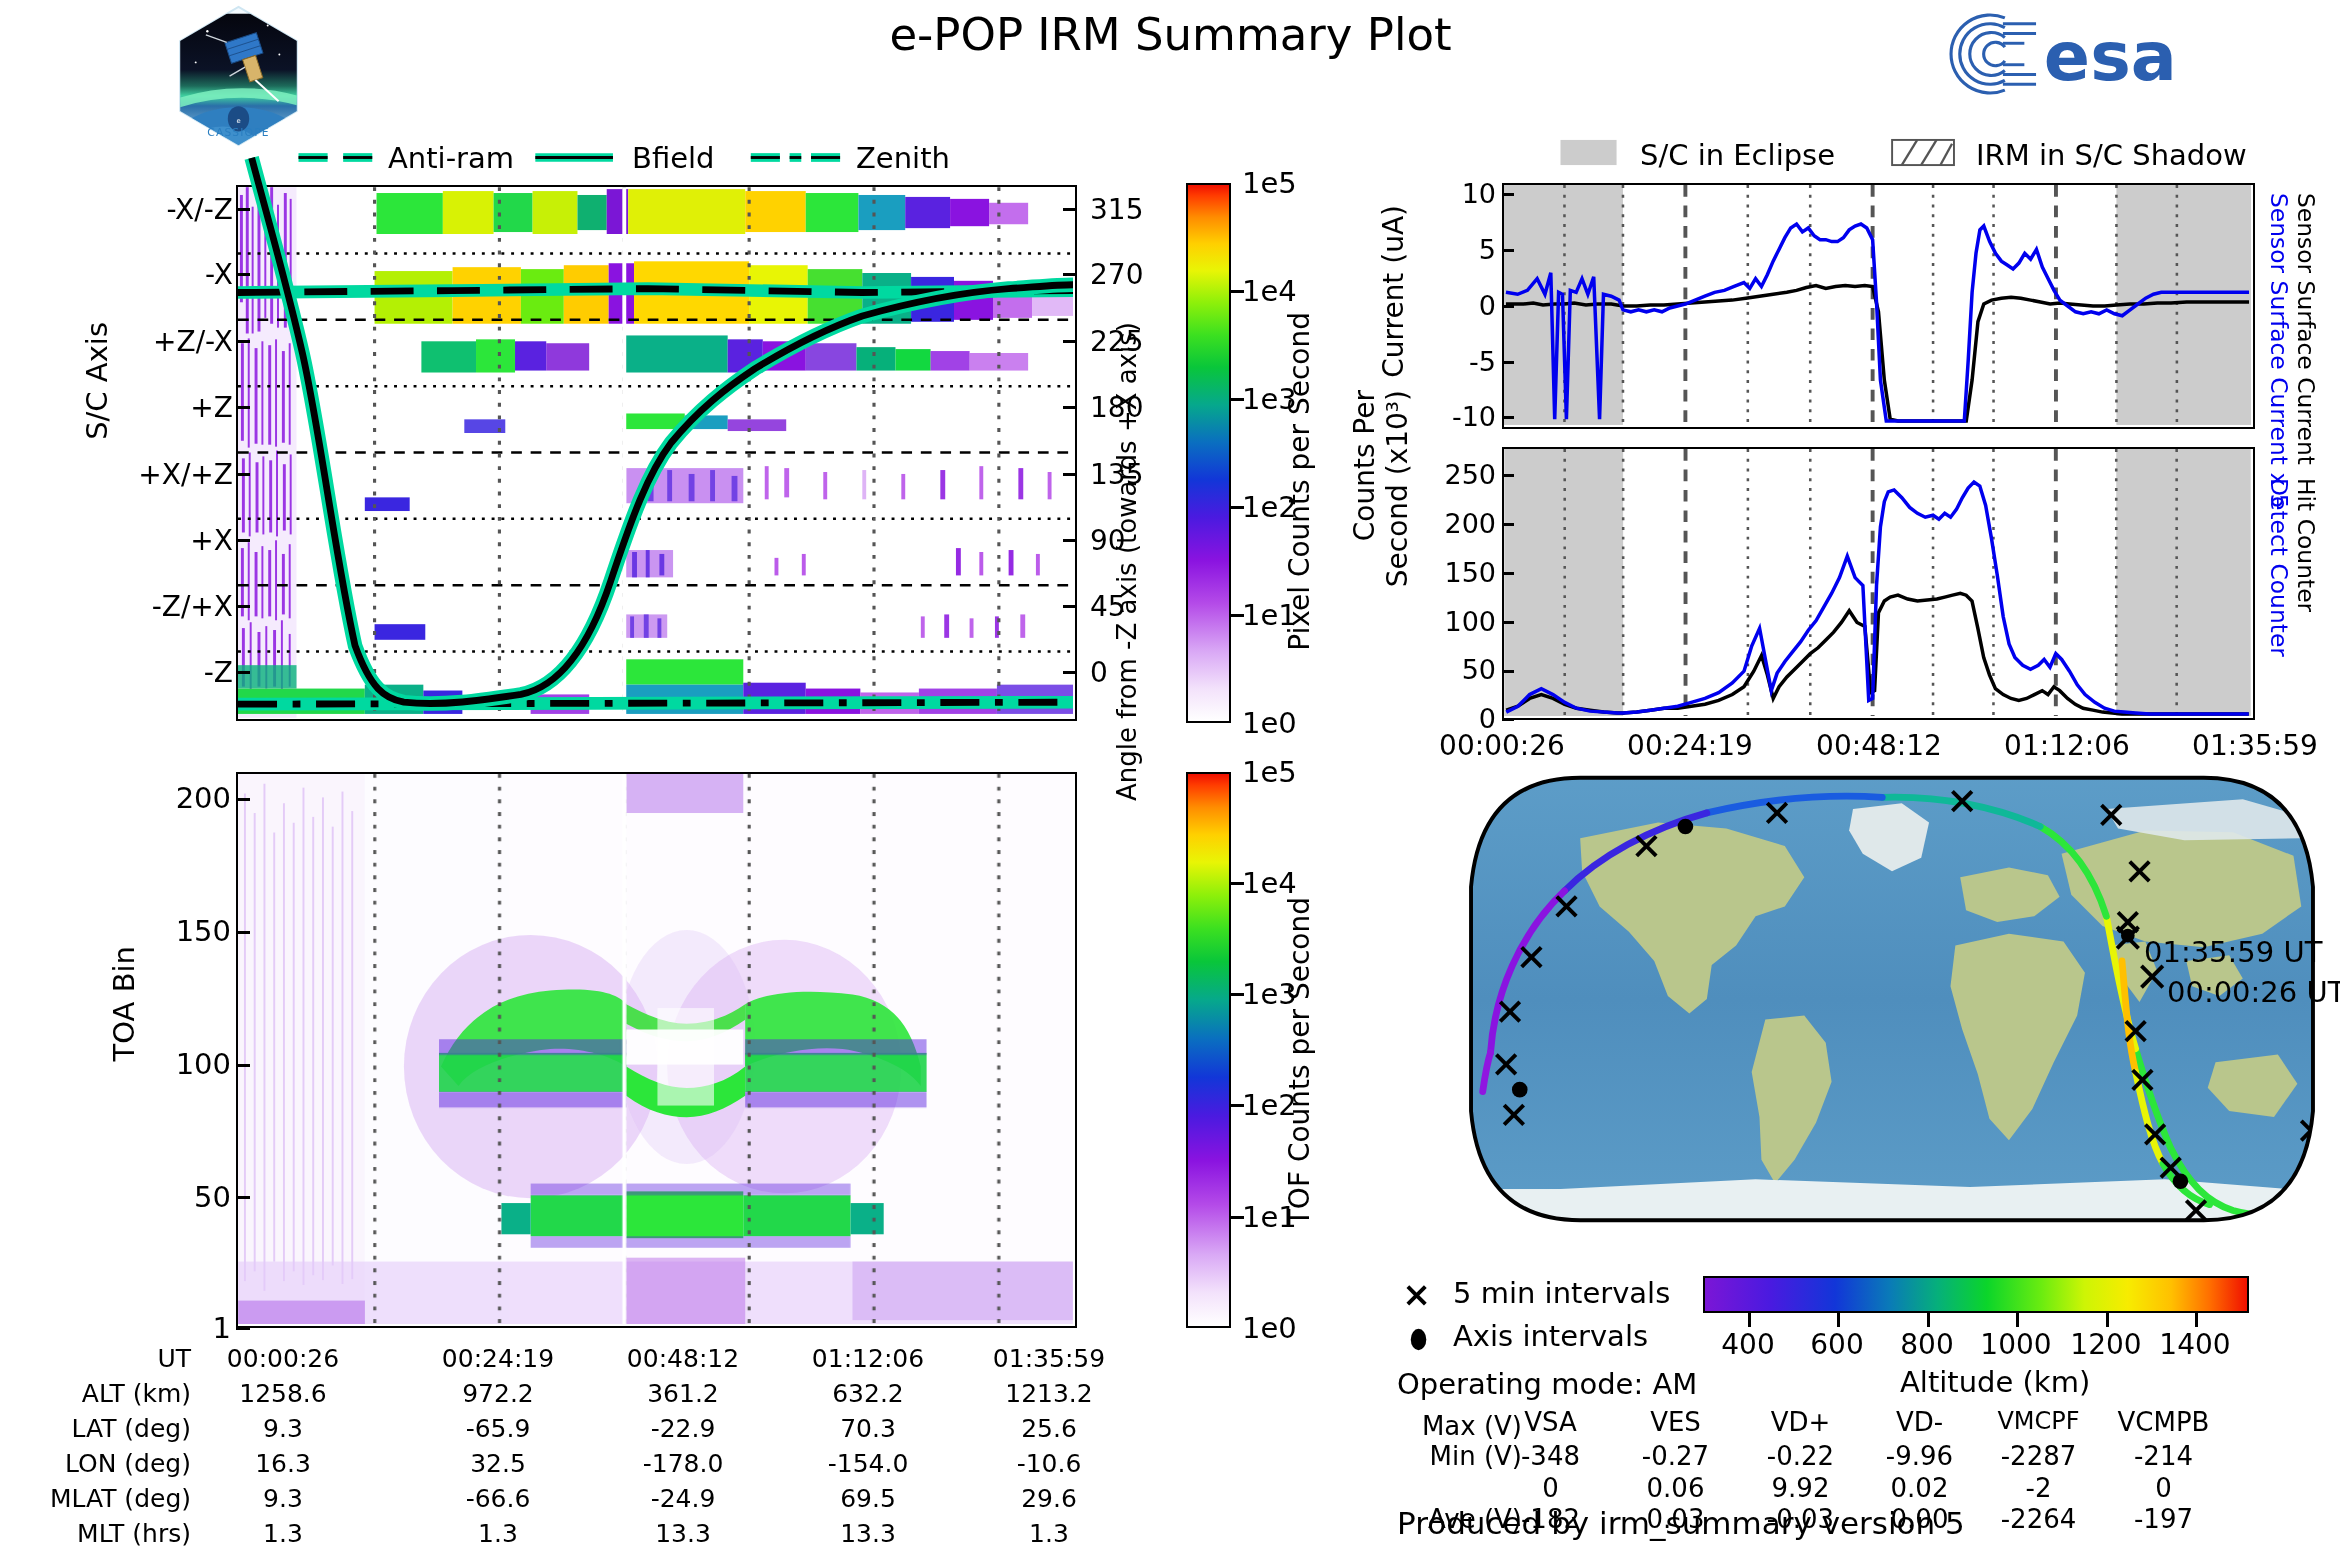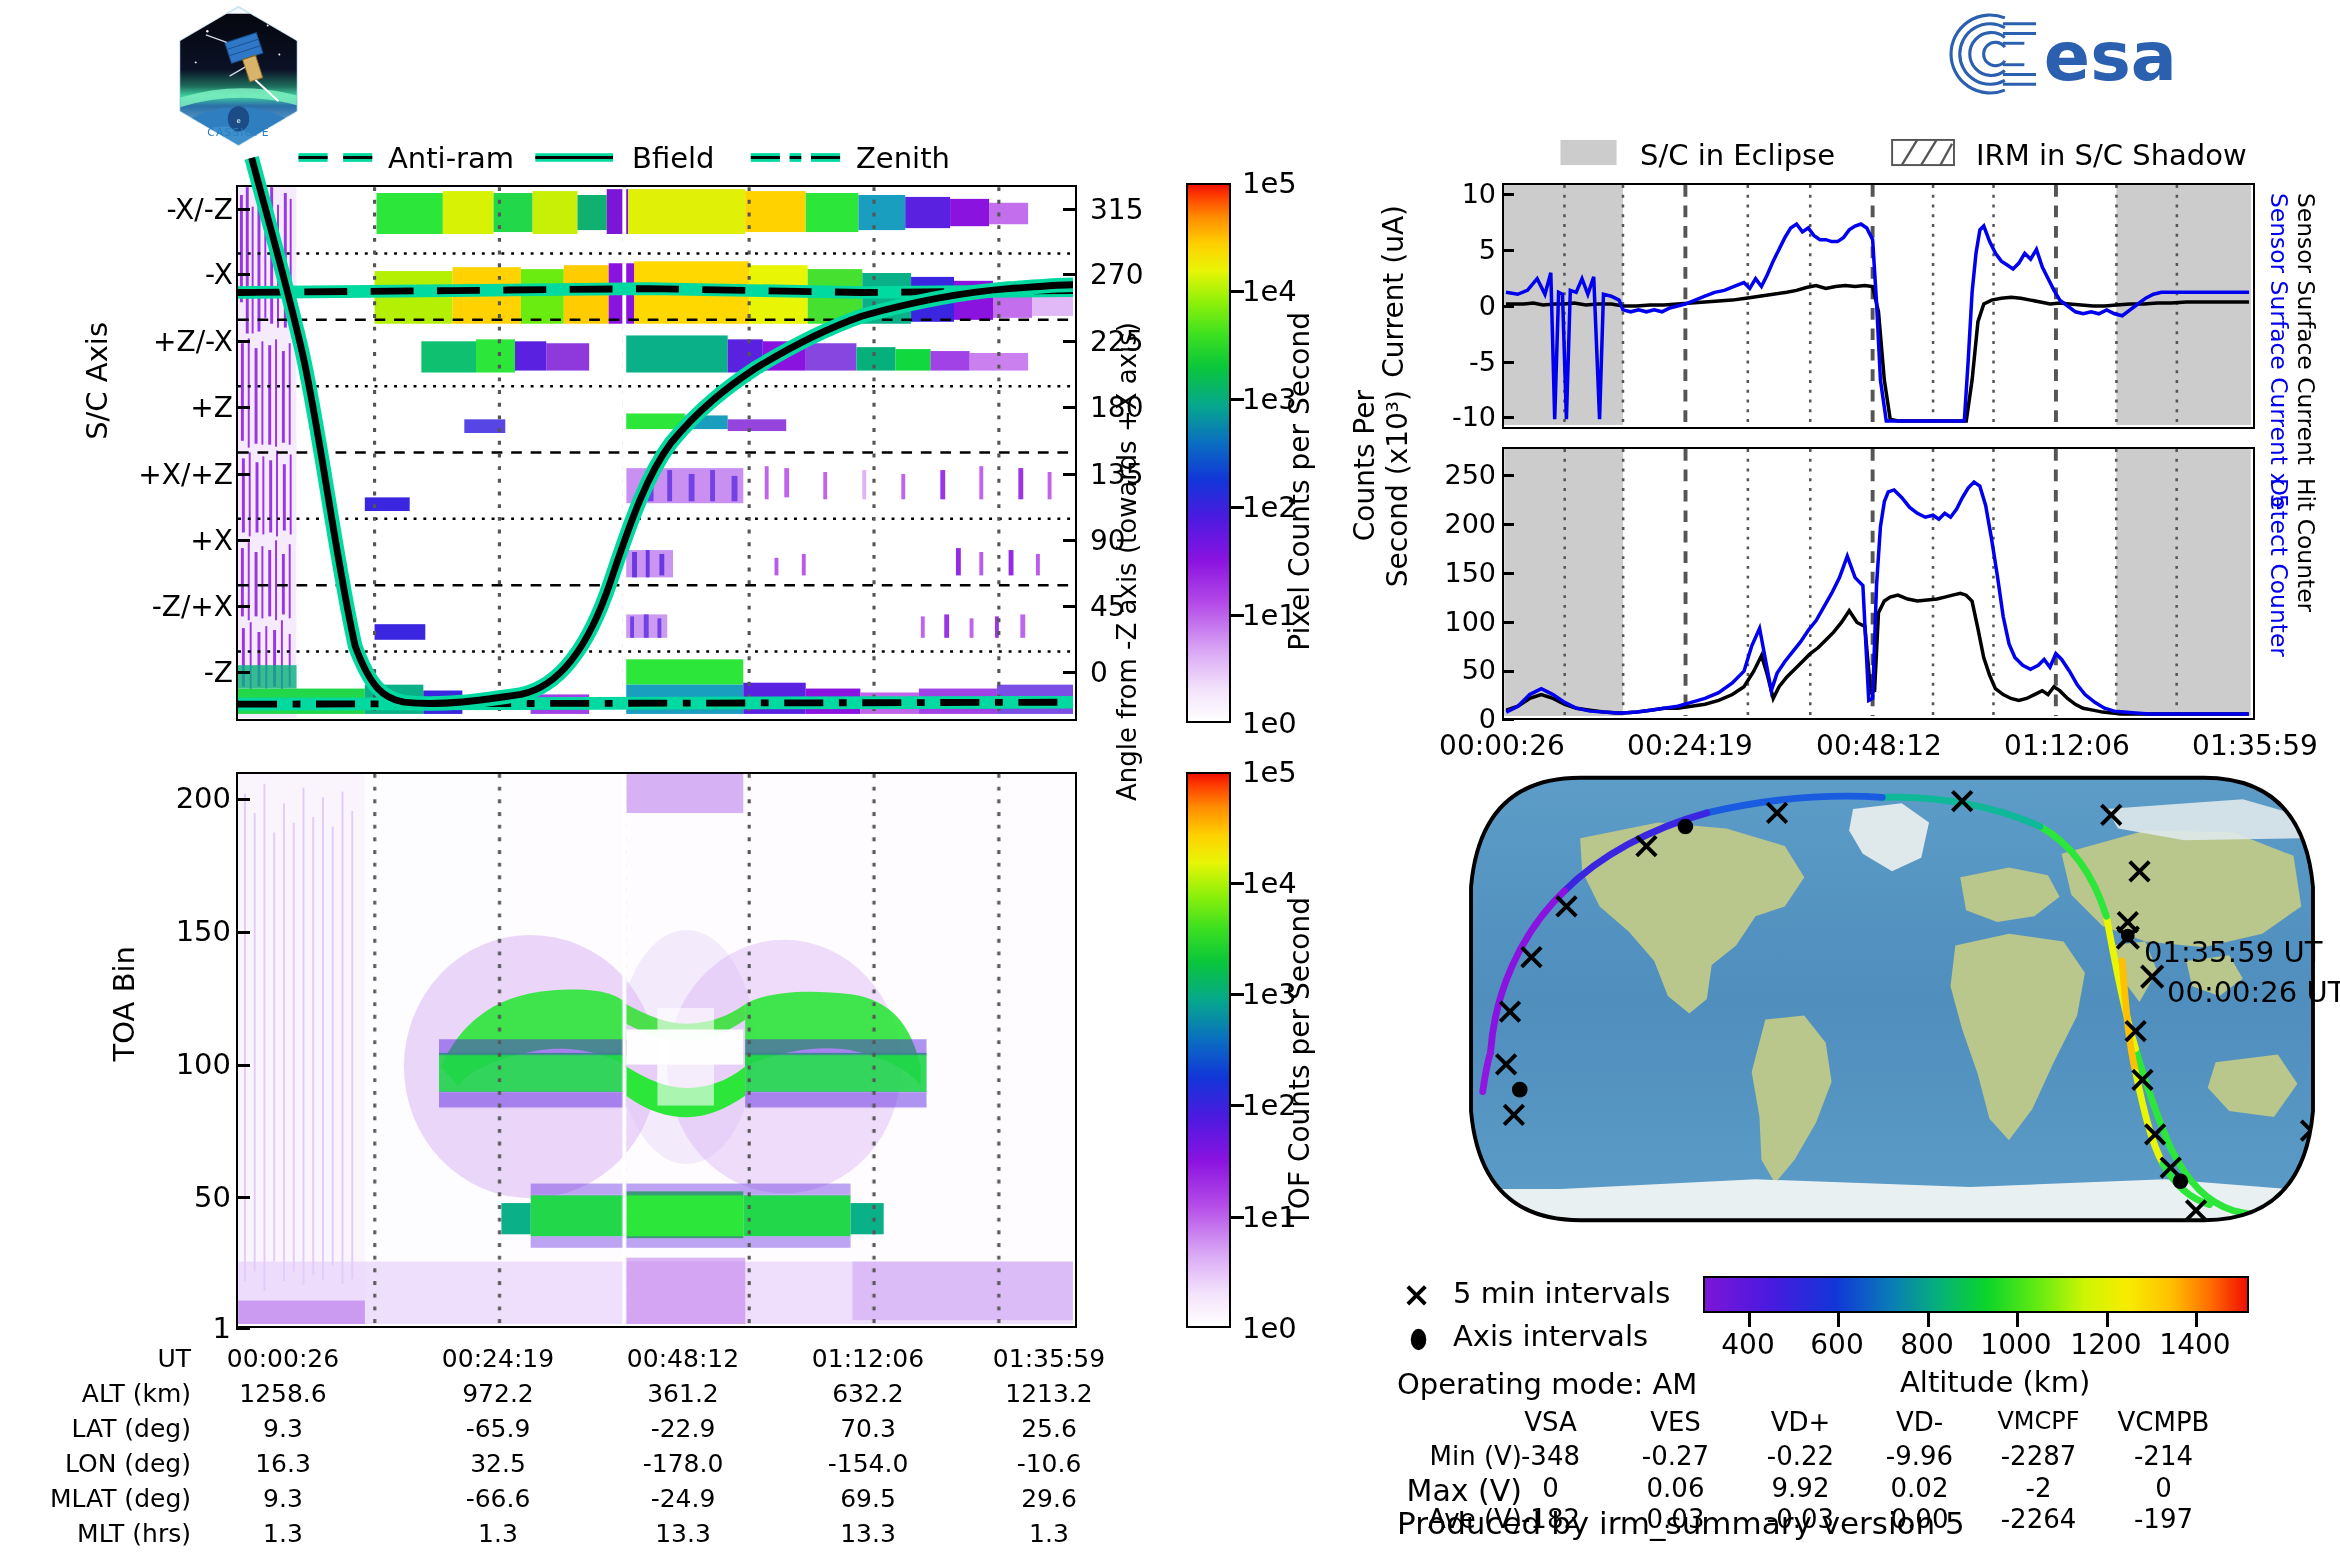--- a/index.html
+++ b/index.html
@@ -29,20 +29,21 @@
             #f7ec00 78%, #ffc000 86%, #ff7000 93%, #f01000 100%); }
   .tick { position:absolute; background:#000; }
   .tblcell { position:absolute; font-size:25px; text-align:center; white-space:nowrap; }
   .tblrow { position:absolute; font-size:25px; text-align:right; white-space:nowrap; }
   svg { display:block; overflow:visible; }
 </style>
 </head>
 <body>
 
 <div class="abs" style="left:0;top:7.8px;width:2341px;">
+  <div class="ttl">e-POP IRM Summary Plot</div>
 </div>
 
 <div class="abs" style="left:174px;top:3.9px;width:129px;height:144px;">
   <svg width="129" height="144" viewBox="0 0 132 148">
     <defs>
       <clipPath id="hexclip">
           <polygon points="66,3 126,38 126,110 66,145 6,110 6,38"></polygon>
         </clipPath>
       <linearGradient id="skyg" x1="0" y1="0" x2="0" y2="1">
         <stop offset="0%" stop-color="#05060e"></stop>
@@ -893,21 +894,21 @@
     <div class="tblcell" style="left:1861px;top:1407px;width:117px;font-size:26px;">VD-</div>
     <div class="tblcell" style="left:1980px;top:1407px;width:117px;font-size:24px;">VMCPF</div>
     <div class="tblcell" style="left:2105px;top:1407px;width:117px;font-size:26px;">VCMPB</div>
     <div class="tblrow" style="right:819px;top:1441px;width:215px;font-size:26px;">Min (V)</div>
     <div class="tblcell" style="left:1492px;top:1441px;width:117px;font-size:26px;">-348</div>
     <div class="tblcell" style="left:1617px;top:1441px;width:117px;font-size:26px;">-0.27</div>
     <div class="tblcell" style="left:1742px;top:1441px;width:117px;font-size:26px;">-0.22</div>
     <div class="tblcell" style="left:1861px;top:1441px;width:117px;font-size:26px;">-9.96</div>
     <div class="tblcell" style="left:1980px;top:1441px;width:117px;font-size:26px;">-2287</div>
     <div class="tblcell" style="left:2105px;top:1441px;width:117px;font-size:26px;">-214</div>
-    <div class="tblrow" style="right:819px;top:1473px;width:215px;font-size:30px;">Max (V)</div>
+    <div class="tblrow" style="right:819px;top:1411px;width:215px;font-size:26px;">Max (V)</div>
     <div class="tblcell" style="left:1492px;top:1473px;width:117px;font-size:26px;">0</div>
     <div class="tblcell" style="left:1617px;top:1473px;width:117px;font-size:26px;">0.06</div>
     <div class="tblcell" style="left:1742px;top:1473px;width:117px;font-size:26px;">9.92</div>
     <div class="tblcell" style="left:1861px;top:1473px;width:117px;font-size:26px;">0.02</div>
     <div class="tblcell" style="left:1980px;top:1473px;width:117px;font-size:26px;">-2</div>
     <div class="tblcell" style="left:2105px;top:1473px;width:117px;font-size:26px;">0</div>
     <div class="tblrow" style="right:819px;top:1504px;width:215px;font-size:26px;">Ave (V)</div>
     <div class="tblcell" style="left:1492px;top:1504px;width:117px;font-size:26px;">-182</div>
     <div class="tblcell" style="left:1617px;top:1504px;width:117px;font-size:26px;">0.03</div>
     <div class="tblcell" style="left:1742px;top:1504px;width:117px;font-size:26px;">-0.03</div>

